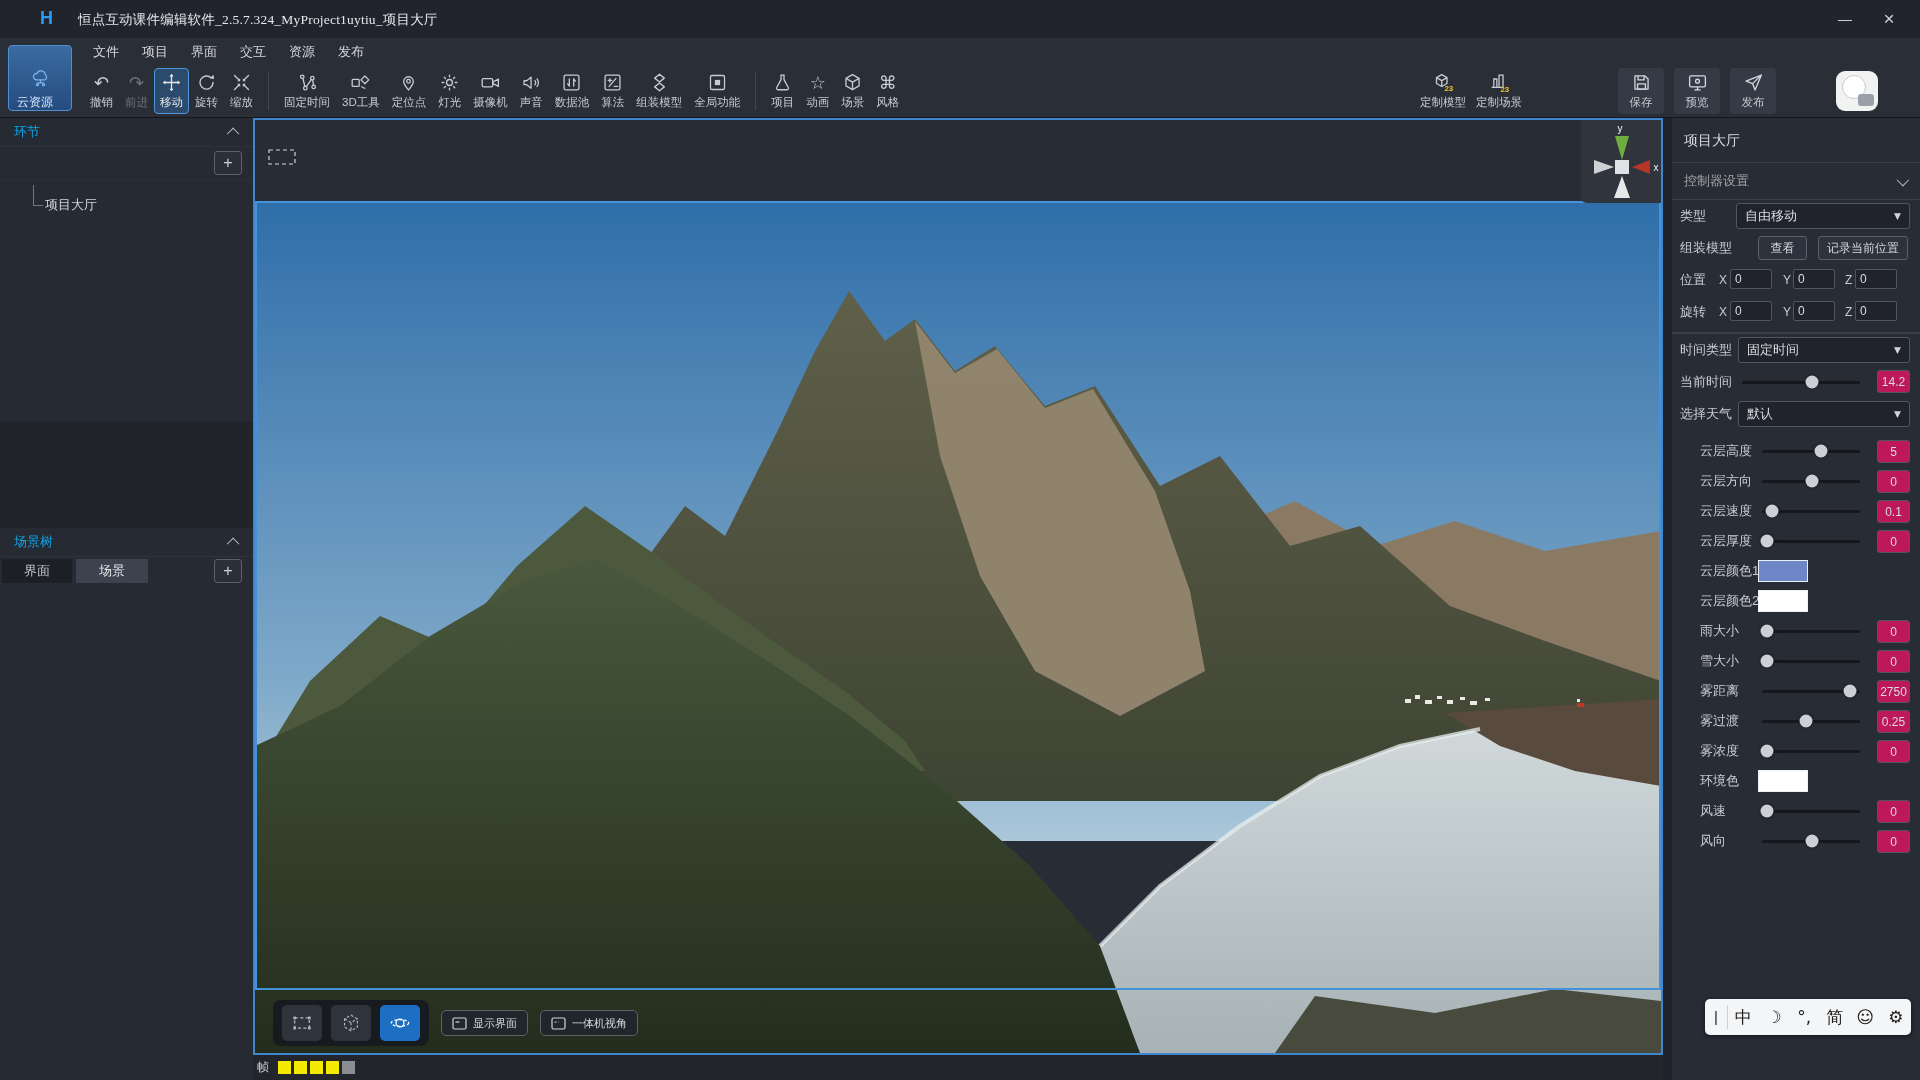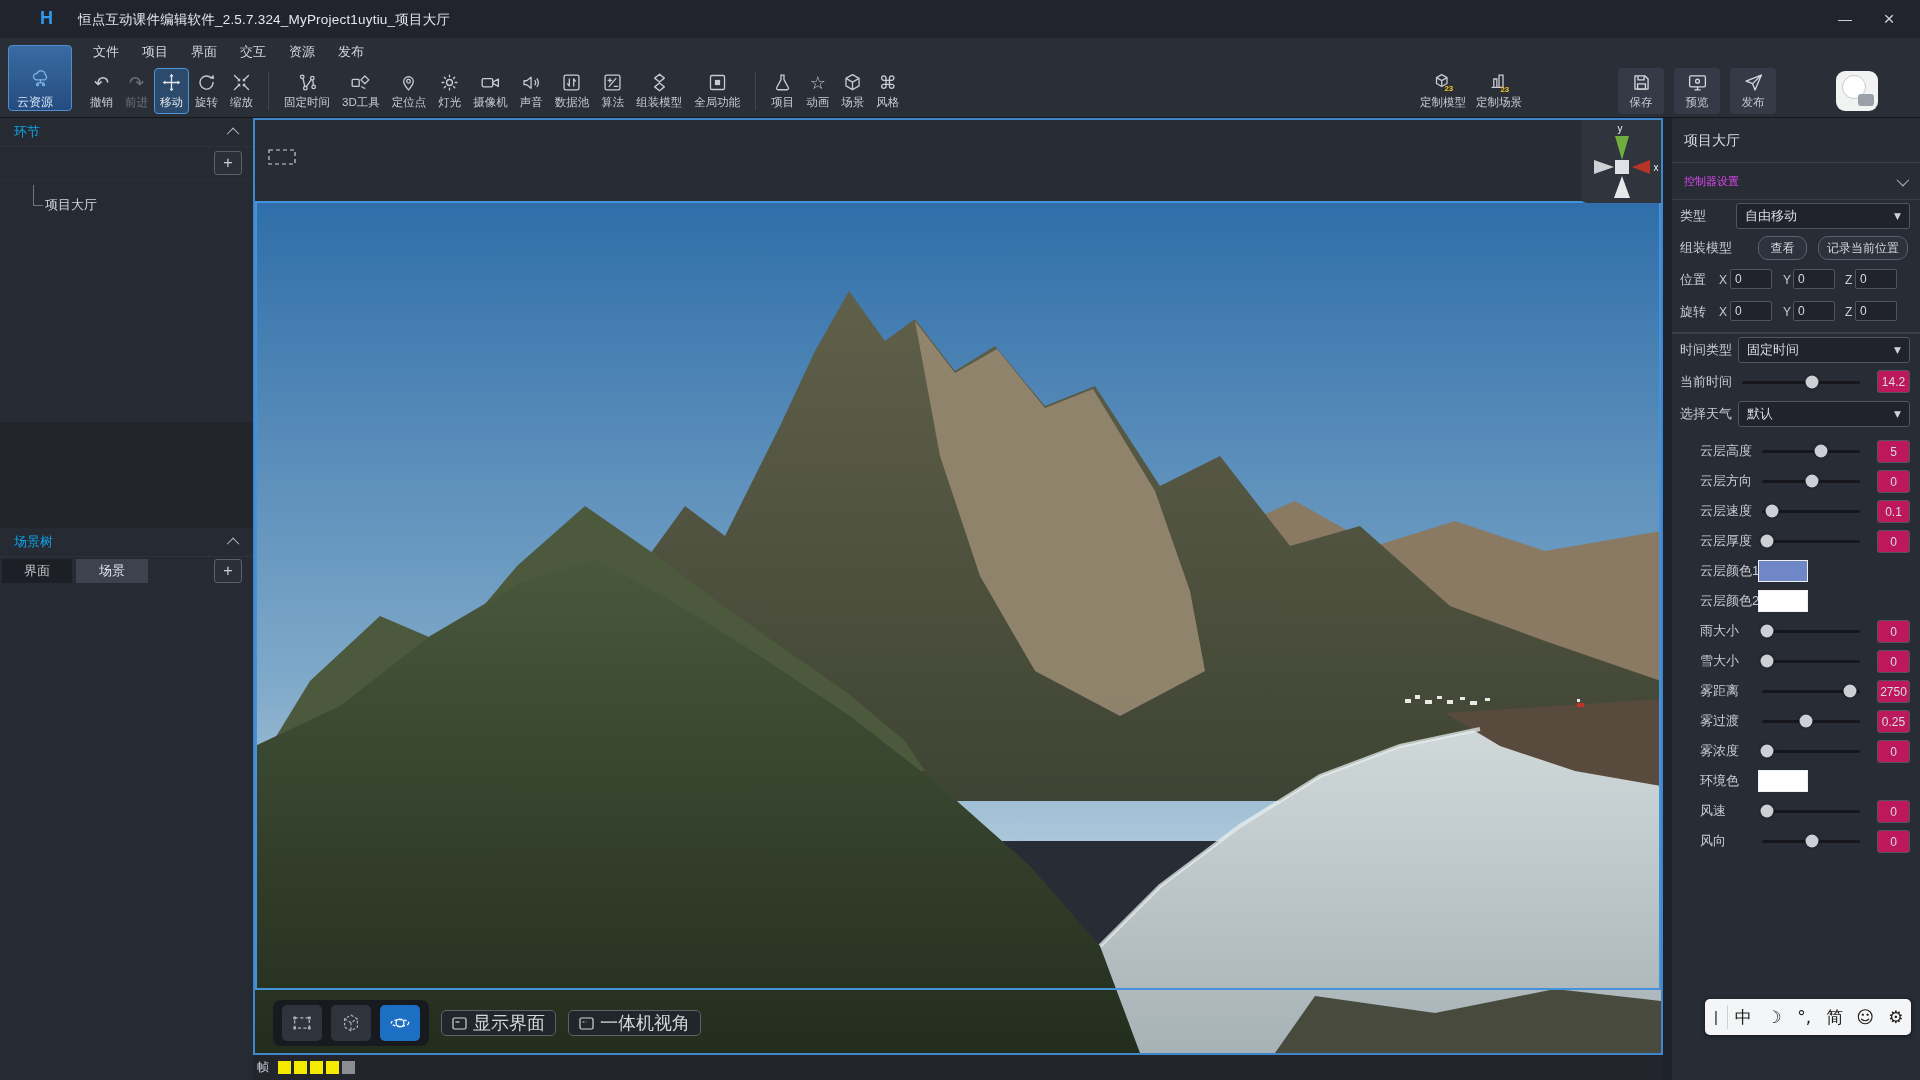--- a/index.html
+++ b/index.html
@@ -2,21 +2,21 @@
 <html><head>
 <meta charset="utf-8">
 <style>
   html,body{margin:0;padding:0;background:#101217;}
   .app{position:relative;width:1920px;height:1080px;background:#1f222a;overflow:hidden;
        font-family:"Liberation Sans","DejaVu Sans",sans-serif;color:#c9ccd3;font-size:12px;}
 
   
   .titlebar{position:absolute;left:0;top:0;width:100%;height:38px;background:#21242c;}
   .logo{position:absolute;left:40px;top:8px;font-size:18px;font-weight:bold;color:#2e9af0;}
-  .wtitle{position:absolute;left:78px;top:11px;font-size:13.5px;color:#e4e7ec;letter-spacing:.2px;}
+  .wtitle{position:absolute;left:78px;top:11px;font-size:13.5px;color:#e4e7ec;letter-spacing:.2px;font-family:Liberation Serif, serif;}
   .wctl{position:absolute;top:0;width:46px;height:38px;line-height:38px;text-align:center;color:#cdd0d6;font-size:17px;}
   .wctl.min{right:52px;font-size:14px;}
   .wctl.cls{right:8px;font-size:19px;}
 
   
   .header{position:absolute;left:0;top:38px;width:100%;height:80px;background:#2a2e37;border-bottom:1px solid #15171c;box-sizing:border-box;}
   .menu{position:absolute;left:93px;top:0;height:27px;display:flex;gap:23px;}
   .menu-item{font-size:13px;color:#d4d7dc;line-height:27px;}
   .cloudbtn{position:absolute;left:8px;top:7px;width:64px;height:66px;border-radius:4px;z-index:3;
             background:linear-gradient(#3a6ba2,#254c7f);border:1px solid #4f8fd0;box-sizing:border-box;
@@ -66,40 +66,40 @@
   .vp-scene{position:absolute;left:0;top:81px;width:1406px;height:852px;}
   .vp-scene svg{display:block;}
   .vp-frame{position:absolute;left:0;top:81px;width:1406px;height:789px;border:2px solid #4392da;box-sizing:border-box;pointer-events:none;}
   .marquee-ico{position:absolute;left:12px;top:28px;}
   .gizmo{position:absolute;left:1326px;top:0;width:80px;height:83px;background:#30343d;border-radius:0 0 0 6px;}
   .vp-btools{position:absolute;left:18px;top:880px;height:46px;display:flex;align-items:center;gap:12px;}
   .btool-group{display:flex;gap:9px;background:rgba(23,26,32,.93);border-radius:8px;padding:5px 9px;}
   .btool{width:40px;height:36px;border-radius:5px;background:#2e333c;display:flex;align-items:center;justify-content:center;}
   .btool.active{background:#1d6fc4;}
   .vp-winbtn{height:24px;display:flex;align-items:center;gap:6px;padding:0 10px;background:rgba(32,36,43,.85);
-             border:1px solid #5d636d;border-radius:5px;color:#d2d6dc;font-size:18px;white-space:nowrap;}
+             border:1px solid #5d636d;border-radius:5px;color:#d2d6dc;font-size:11px;white-space:nowrap;}
   .frame-row{position:absolute;left:253px;top:1055px;width:1410px;height:25px;background:#22252c;
              display:flex;align-items:center;padding-left:4px;box-sizing:border-box;}
   .frame-row .flabel{font-size:12px;color:#c8ccd2;margin-right:9px;}
   .fsq{width:13px;height:13px;margin-right:3px;}
   .fsq.on{background:#f4ea00;} .fsq.off{background:#8a8d92;}
 
   
   .insp{position:absolute;left:1672px;top:118px;width:248px;bottom:0;background:#282c35;}
   .insp-title{height:44px;line-height:44px;padding-left:12px;font-size:14px;color:#dadde2;}
   .divider{height:1px;background:#3a3f49;}
-  .sec-head{height:36px;display:flex;align-items:center;justify-content:space-between;padding:0 14px 0 12px;font-size:11px;color:#d946ef;}
+  .sec-head{height:36px;display:flex;align-items:center;justify-content:space-between;padding:0 14px 0 12px;font-size:13px;color:#a3a3a3;}
   .chev-dn{width:8px;height:8px;border-right:1.5px solid #b9bdc4;border-bottom:1.5px solid #b9bdc4;transform:rotate(45deg) translateY(-2px);}
   .crow{position:relative;height:32px;}
   .clabel{position:absolute;left:8px;top:50%;transform:translateY(-50%);font-size:13px;color:#c9ccd3;white-space:nowrap;}
   .select{position:absolute;left:66px;right:10px;top:3px;height:26px;background:#20232b;border:1px solid #50565f;border-radius:3px;
           display:flex;align-items:center;justify-content:space-between;padding:0 8px;font-size:13px;color:#d8dbe0;box-sizing:border-box;}
   .select.type{left:64px;}
   .select .caret{font-size:9px;color:#cfd3da;font-family:"DejaVu Sans",sans-serif;}
-  .btn-sm{position:absolute;top:4px;height:24px;background:#2d323c;border:1px solid #596070;border-radius:10px;
+  .btn-sm{position:absolute;top:4px;height:24px;background:#2d323c;border:1px solid #596070;border-radius:3px;
           font-size:12px;color:#d5d8de;display:flex;align-items:center;justify-content:center;box-sizing:border-box;}
   .btn-view{left:86px;width:49px;} .btn-record{left:146px;width:90px;}
   .axlbl{position:absolute;top:50%;transform:translateY(-50%);font-size:12px;color:#c9ccd3;}
   .axinp{position:absolute;top:5px;width:42px;height:20px;background:#20232b;border:1px solid #50565f;border-radius:2px;
          color:#d8dbe0;font-size:12px;padding:0 4px;box-sizing:border-box;font-family:inherit;}
   .ax-x{left:47px;} .ax-y{left:111px;} .ax-z{left:173px;}
   .in-x{left:58px;} .in-y{left:121px;} .in-z{left:183px;}
   .strack{position:absolute;top:50%;height:3px;margin-top:-1px;background:#15171c;border-radius:2px;}
   .strack.time{left:70px;width:118px;} .strack.env{left:90px;width:98px;}
   .sthumb{position:absolute;top:1px;width:13px;height:13px;border-radius:50%;background:#ccd0d6;

